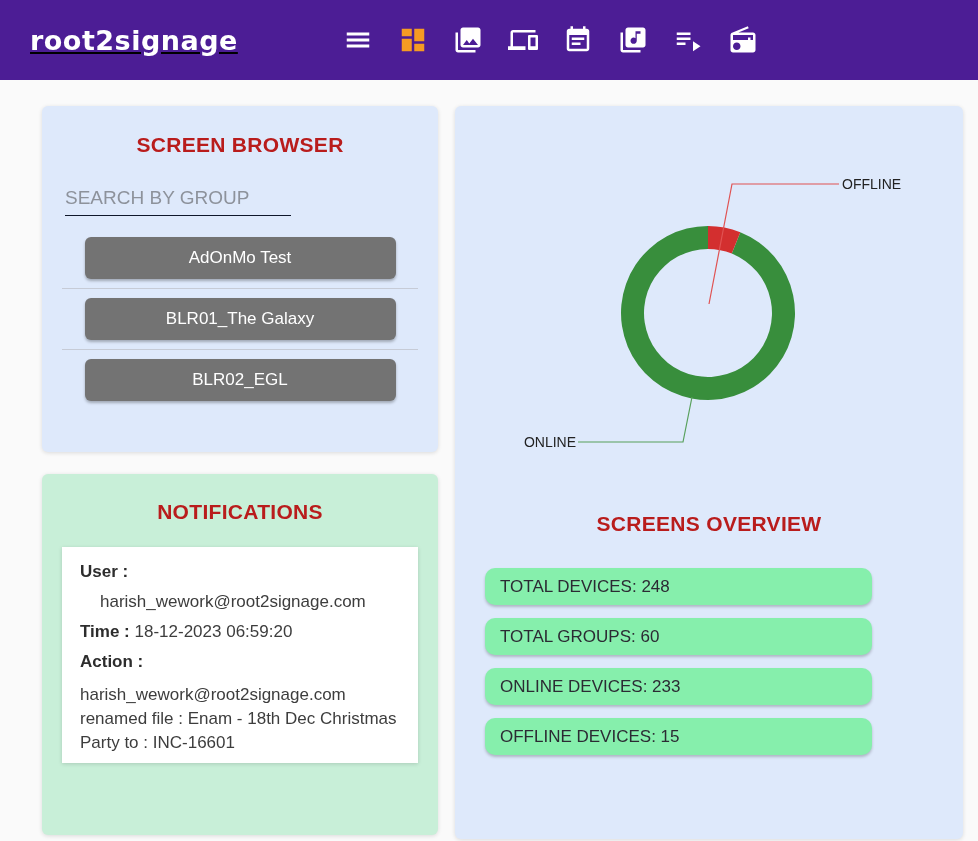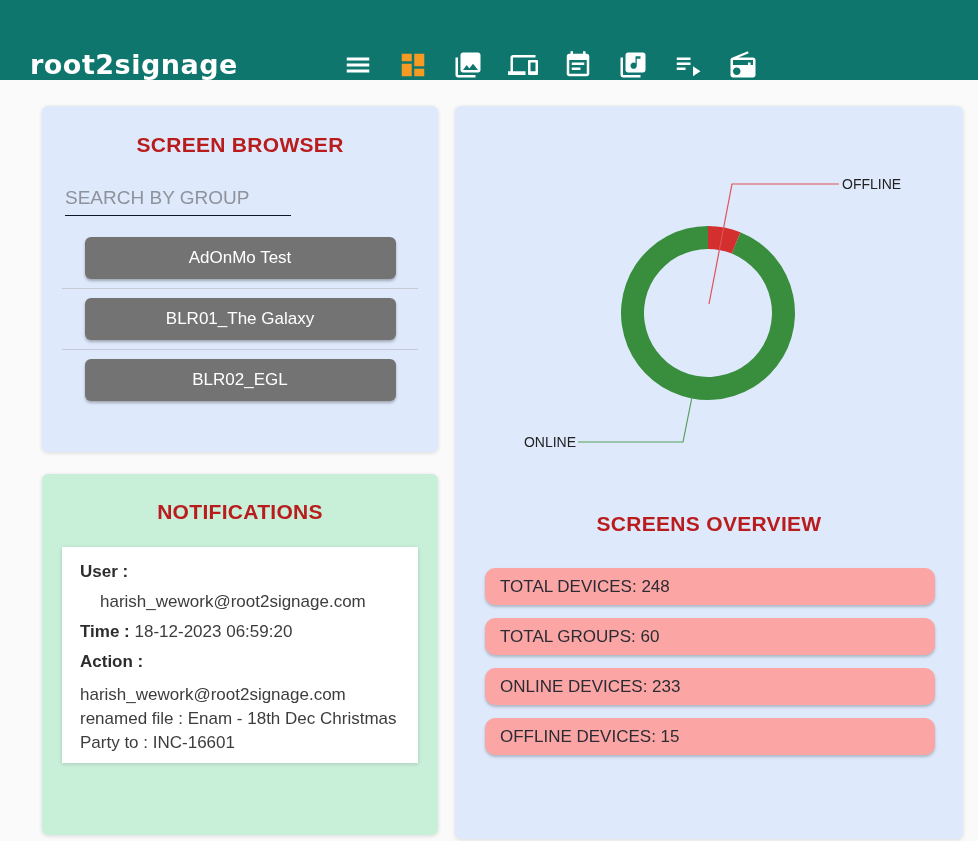--- a/index.html
+++ b/index.html
@@ -4,23 +4,24 @@
 <style>
   * { margin:0; padding:0; box-sizing:border-box; }
   html,body { width:978px; height:841px; }
   body {
     font-family:"Liberation Sans", sans-serif;
     background:#fafafa;
     overflow:hidden;
   }
   
   .navbar {
-    height:80px; background:#0f766e;
-    display:flex; align-items:flex-end;
+    height:80px; background:#4c1d95;
+    display:flex; align-items:center;
     padding:0 30px;
+    text-decoration:underline;
   }
   .brand {
     color:#ffffff; font-size:27px; font-weight:bold;
     font-family:"DejaVu Sans", sans-serif; letter-spacing:0.5px;
   }
   .nav-icons { display:flex; align-items:center; gap:25px; margin-left:105px; }
   .nav-icon { width:30px; height:30px; cursor:pointer; display:flex; align-items:center; justify-content:center; }
   .nav-icon svg { width:30px; height:30px; fill:#ffffff; }
   .nav-icon.accent svg { fill:#f59b23; }
 
@@ -73,22 +74,22 @@
   .notif-value { line-height:1.45; margin-bottom:6px; word-break:break-all;margin-left:20px; }
   .notif-action-text { line-height:1.42; margin-top:8px; }
 
   
   .overview-panel { height:733px; }
   .chart-svg { display:block; width:508px; height:400px; }
   .chart-label { font-size:14px; fill:#222222; font-family:"Liberation Sans", sans-serif; }
   .overview-title { margin-top:6px; font-size:20px; }
   .stats { margin-top:32px; }
   .stat-bar {
-    width:450px; height:37px; margin:0 0 13px 30px;
-    background:#fca5a5; border-radius:10px;
+    width:387px; height:37px; margin:0 0 13px 30px;
+    background:#86efac; border-radius:10px;
     box-shadow:0 2px 3px rgba(0,0,0,0.22);
     font-size:17px; color:#2b2b33;
     line-height:37px; padding-left:15px;
   }
 </style>
 </head>
 <body>
 
 <header class="navbar">
   <div class="brand">root2signage</div>

